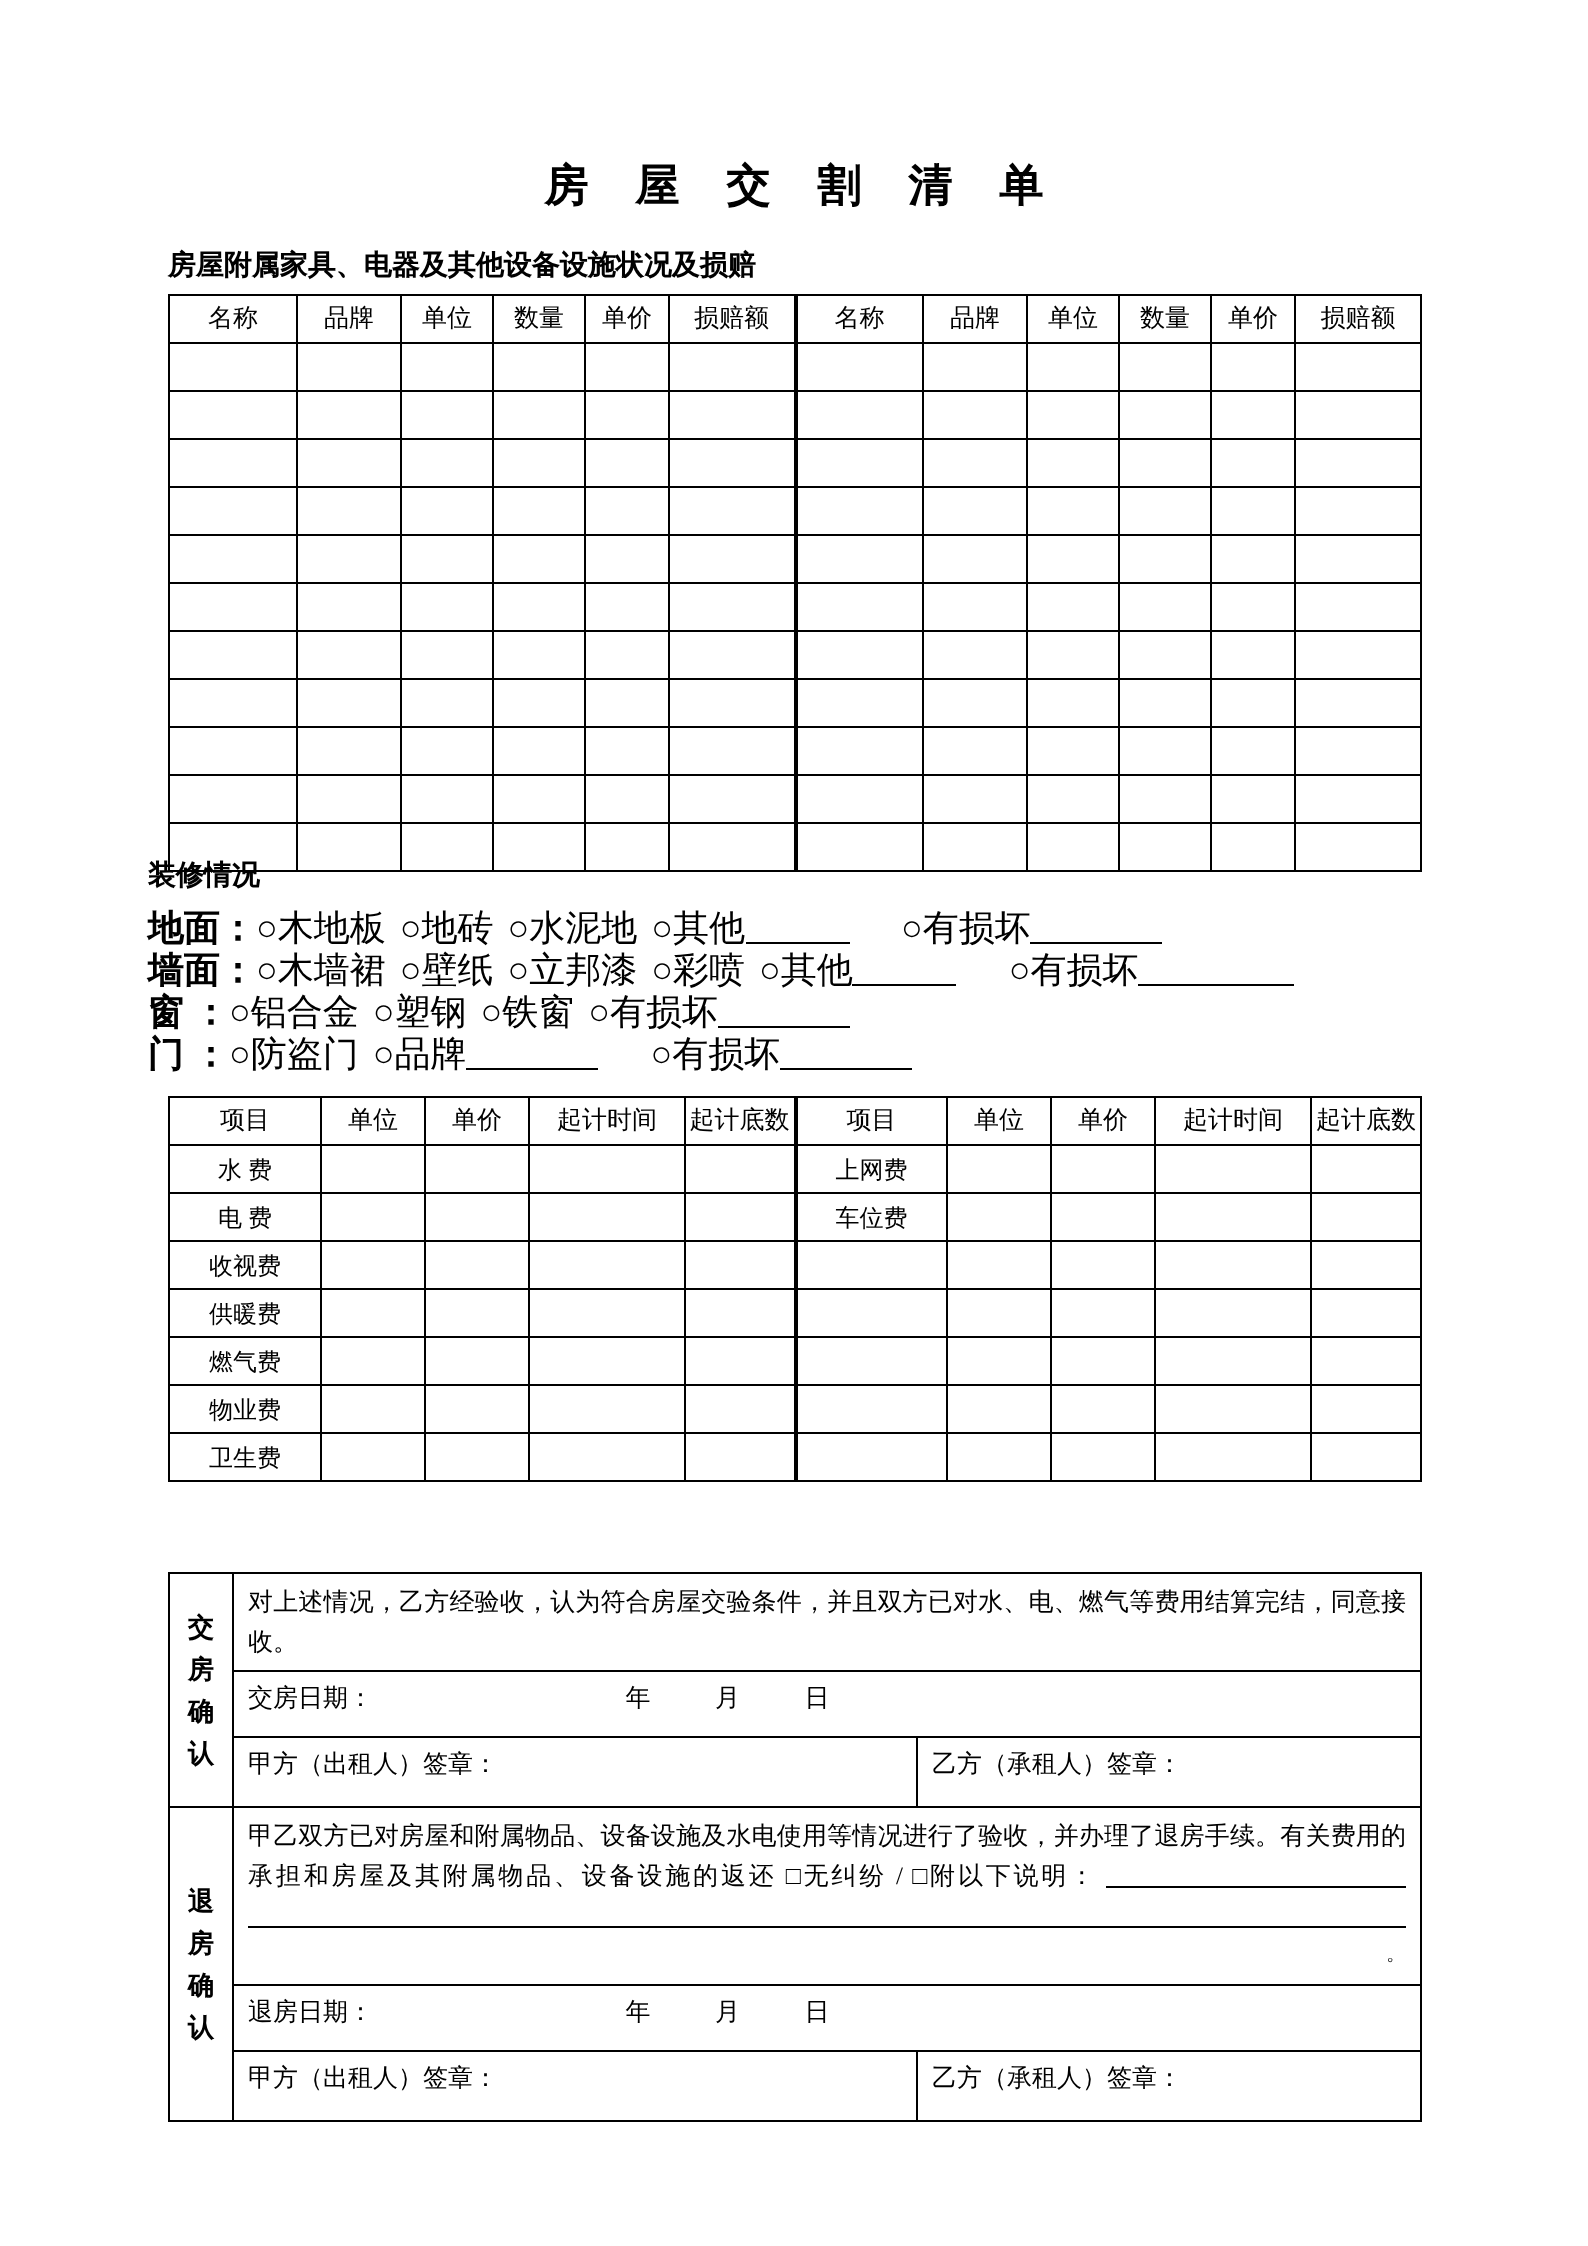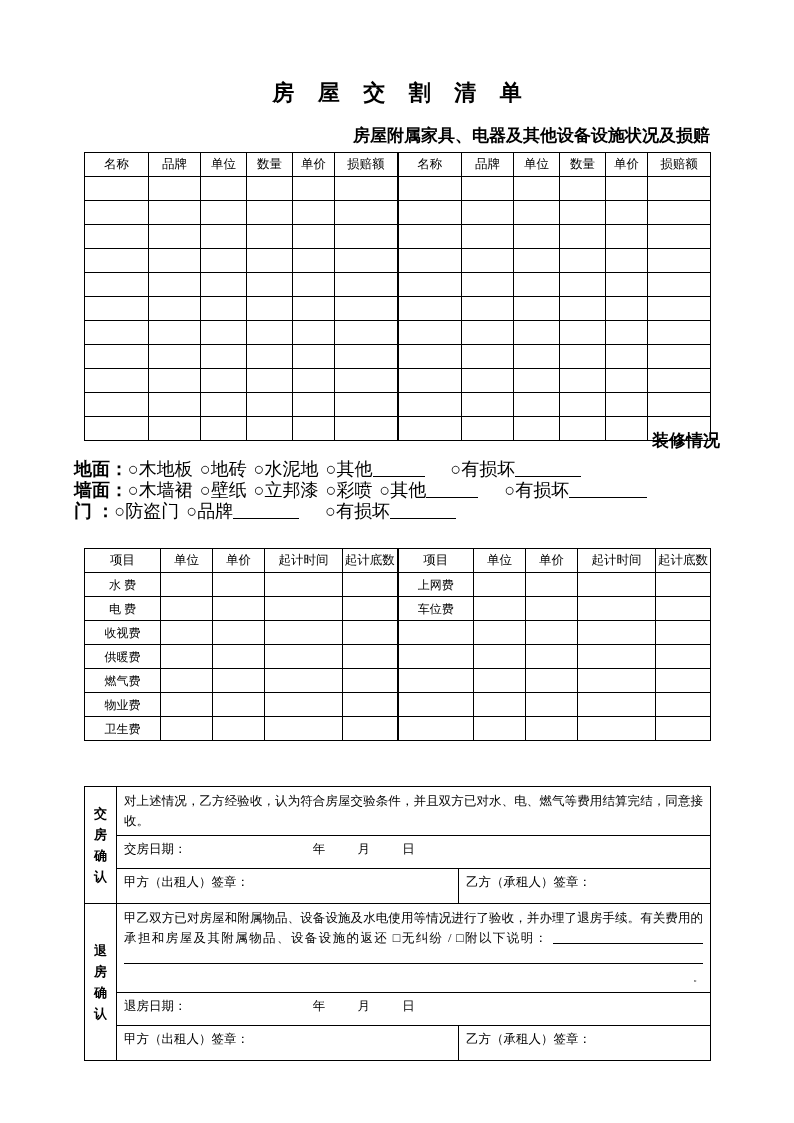--- a/index.html
+++ b/index.html
@@ -30,22 +30,22 @@
     width: 794px;
     text-align: center;
     font-size: 22px;
     font-weight: bold;
     letter-spacing: 9px;
     text-indent: 9px;
     font-family: "Liberation Serif", "DejaVu Serif", serif;
   }
 
   .section-title {
-    text-align: right;
-    font-size: 17px;
+    text-align: left;
+    font-size: 14px;
     font-weight: bold;
     font-family: "Liberation Serif", "DejaVu Serif", serif;
   }
 
   
   table.grid {
     border-collapse: collapse;
     table-layout: fixed;
   }
   table.grid td, table.grid th {
@@ -347,20 +347,21 @@
           </tr>
         </tbody>
     </table>
   </div>
 
   <div id="decor-wrap">
     <div class="section-title">装修情况</div>
     <div id="decor-lines">
         <div class="decor-line"><span class="decor-label wide">地面：</span><span class="opt">○木地板</span><span class="opt">○地砖</span><span class="opt">○水泥地</span><span>○其他</span><span class="blank-s"></span><span class="gap-wide"></span><span>○有损坏</span><span class="blank-m"></span></div>
         <div class="decor-line"><span class="decor-label wide">墙面：</span><span class="opt">○木墙裙</span><span class="opt">○壁纸</span><span class="opt">○立邦漆</span><span class="opt">○彩喷</span><span>○其他</span><span class="blank-s"></span><span class="gap-wide"></span><span>○有损坏</span><span class="blank-l"></span></div>
+        <div class="decor-line"><span class="decor-label wide">窗 ：</span><span class="opt">○铝合金</span><span class="opt">○塑钢</span><span class="opt">○铁窗</span><span>○有损坏</span><span class="blank-m"></span></div>
         <div class="decor-line"><span class="decor-label wide">门 ：</span><span class="opt">○防盗门</span><span>○品牌</span><span class="blank-m"></span><span class="gap-wide"></span><span>○有损坏</span><span class="blank-m"></span></div>
       </div>
   </div>
 
   <div id="fees-wrap">
     <table class="grid" id="fees-table">
       <colgroup>
         <col style="width:76px">
           <col style="width:52px">
           <col style="width:52px">

